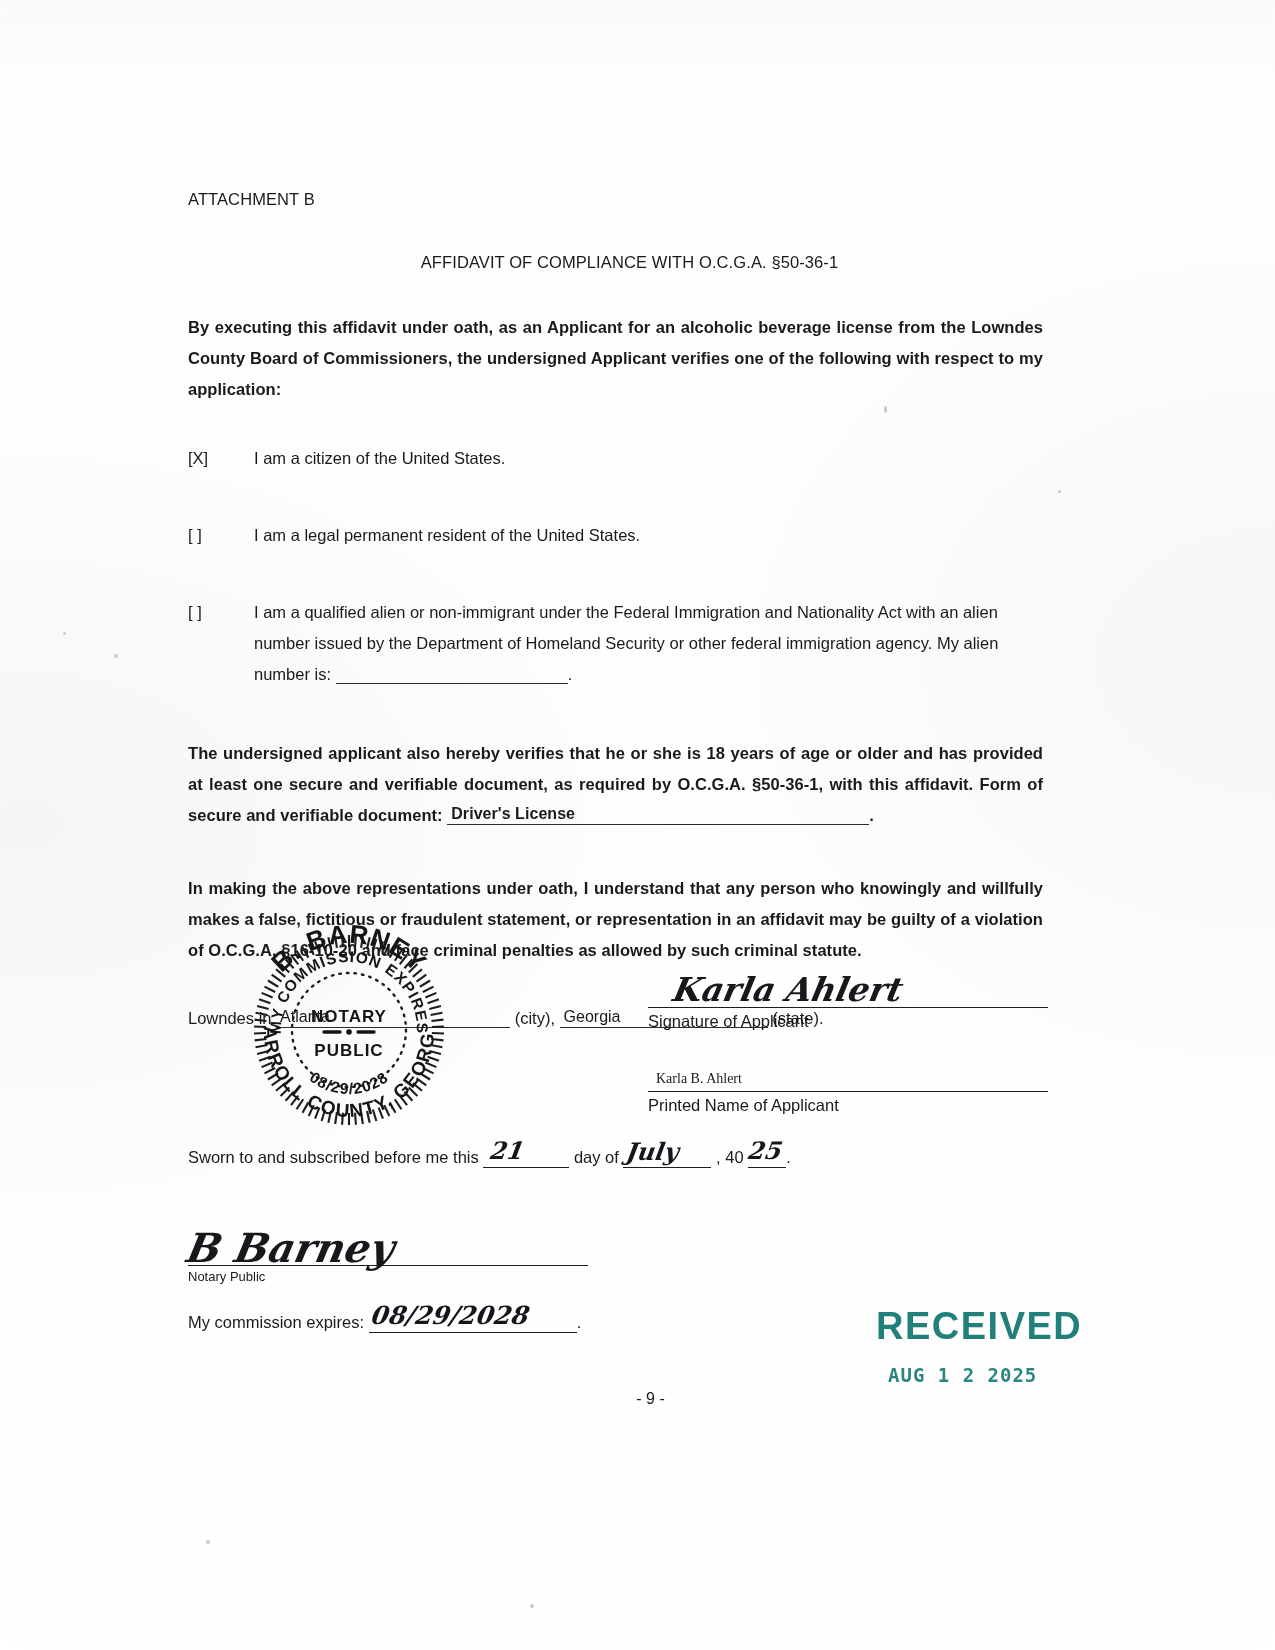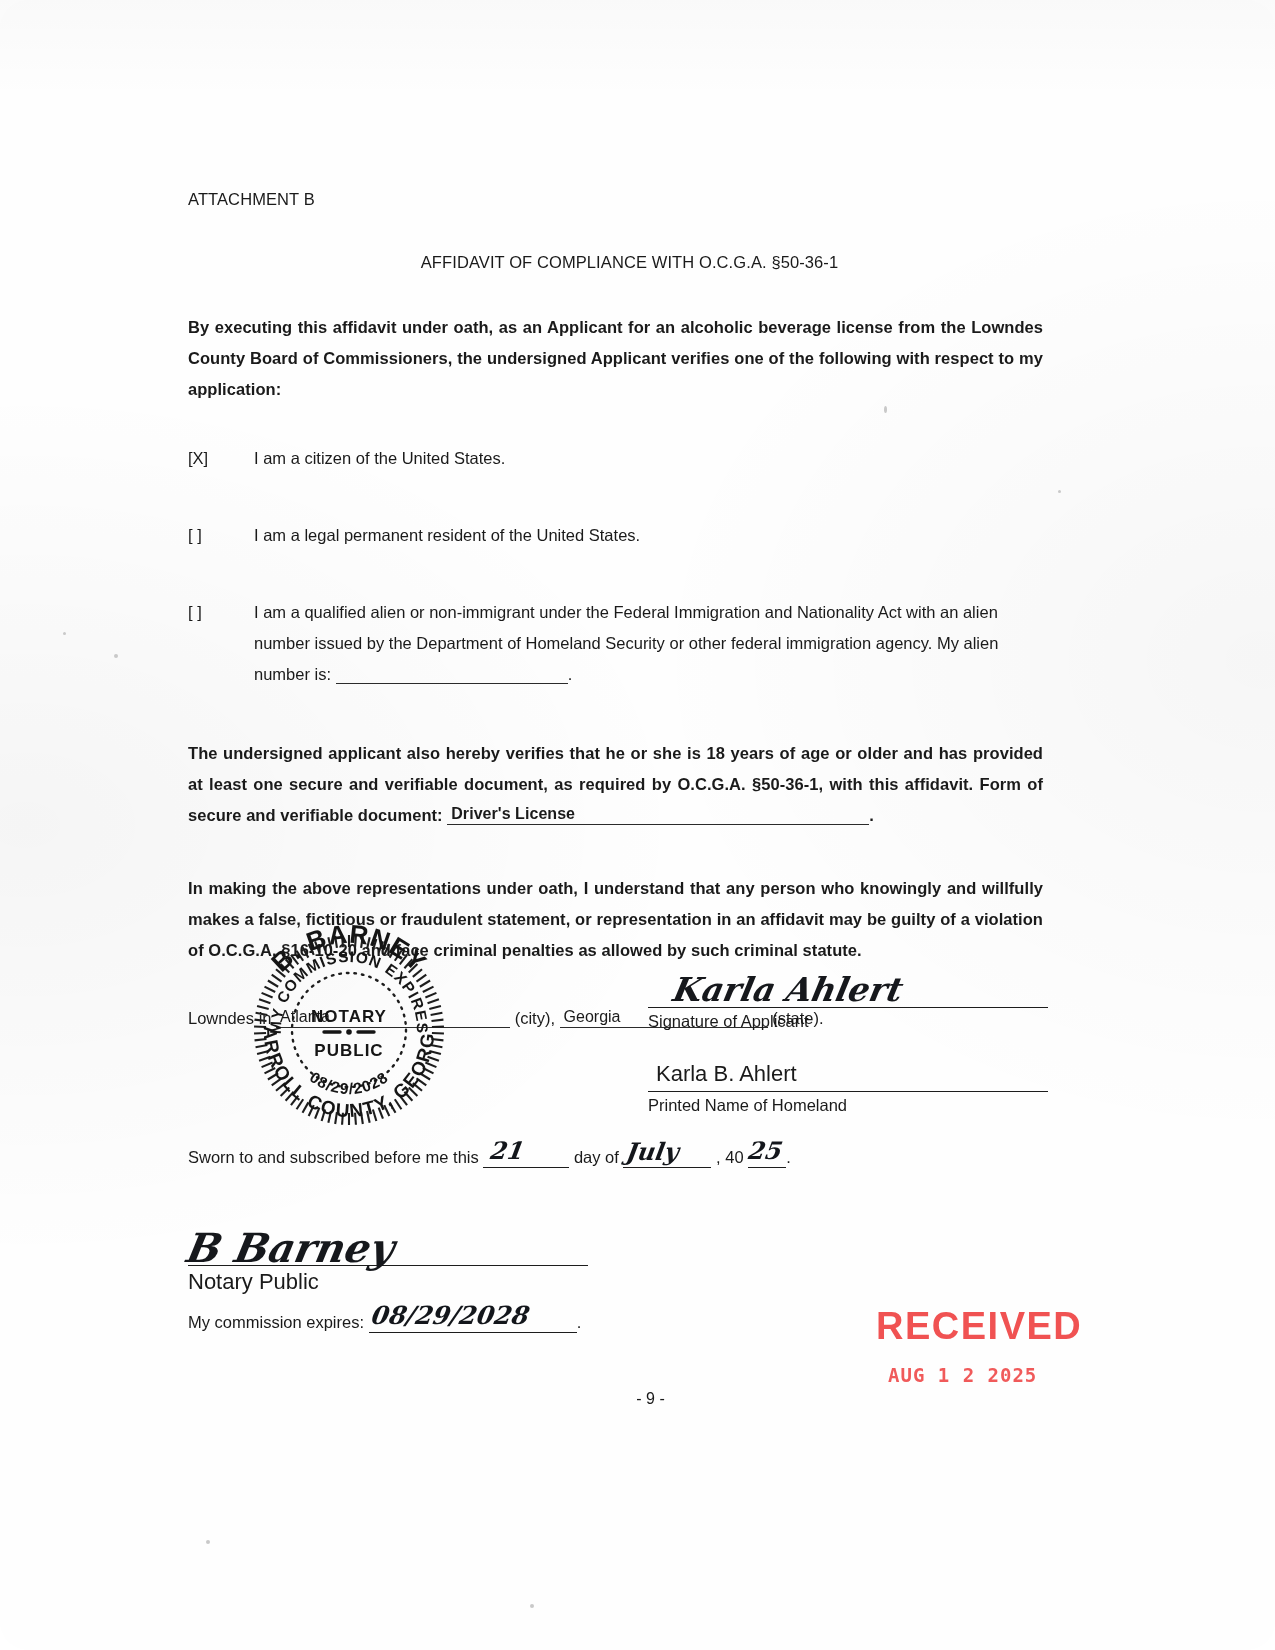--- a/index.html
+++ b/index.html
@@ -86,21 +86,22 @@
     height:62px;position:relative;
   }
   .sig-caption{font-size:16.5px;margin-top:4px;}
   .printed-line{
     border-bottom:1.4px solid #1d1d1d;
     height:30px;position:relative;
     margin-top:30px;
   }
   .printed-val{
     position:absolute;left:8px;bottom:4px;
-    font-size:22px;
+    font-size:14px;
+    font-family:Liberation Serif, serif;
   }
 
   
   .script{
     font-family:"DejaVu Serif", serif;
     font-style:italic;font-weight:600;
     color:#16181c;
     transform:skewX(-12deg);
   }
 
@@ -123,31 +124,31 @@
     transform:skewX(-10deg);display:inline-block;
   }
   .u-line{
     display:inline-block;border-bottom:1.4px solid #1d1d1d;
     position:relative;height:22px;vertical-align:-5px;
   }
 
   
   .notary-sig-block{position:absolute;left:188px;top:1195px;width:400px;}
   .notary-sig-line{border-bottom:1.4px solid #1d1d1d;height:70px;position:relative;}
-  .notary-caption{font-size:22px;margin-top:3px;}
+  .notary-caption{font-size:13px;margin-top:3px;}
 
   .commission{
     position:absolute;left:188px;top:1310px;
     font-size:16.5px;white-space:nowrap;
   }
 
   
   .stamp{
     position:absolute;left:876px;top:1305px;
-    color:#ef4444;
+    color:#0f766e;
   }
   .stamp-main{
     font-family:"Liberation Sans", sans-serif;
     font-weight:bold;font-size:38px;
     letter-spacing:1.5px;
     opacity:.92;
   }
   .stamp-date{
     font-family:"DejaVu Sans Mono", monospace;
     font-weight:bold;font-size:19px;
@@ -354,21 +355,21 @@
   <div class="sig-area">
     <div class="sig-right">
       <div class="sig-line">
         <span class="script" style="position:absolute;left:26px;bottom:-2px;font-size:33px;">Karla Ahlert</span>
       </div>
       <div class="sig-caption">Signature of Applicant</div>
 
       <div class="printed-line">
         <span class="printed-val">Karla B. Ahlert</span>
       </div>
-      <div class="sig-caption">Printed Name of Homeland</div>
+      <div class="sig-caption">Printed Name of Applicant</div>
     </div>
   </div>
 
   <div class="sworn">
     <span>Sworn to and subscribed before me this</span>
     <span class="u-line" style="width:86px;">
       <span class="hand" style="position:relative;top:-9px;left:8px;">21</span>
     </span>
     <span>day of</span>
     <span class="u-line" style="width:88px;">

